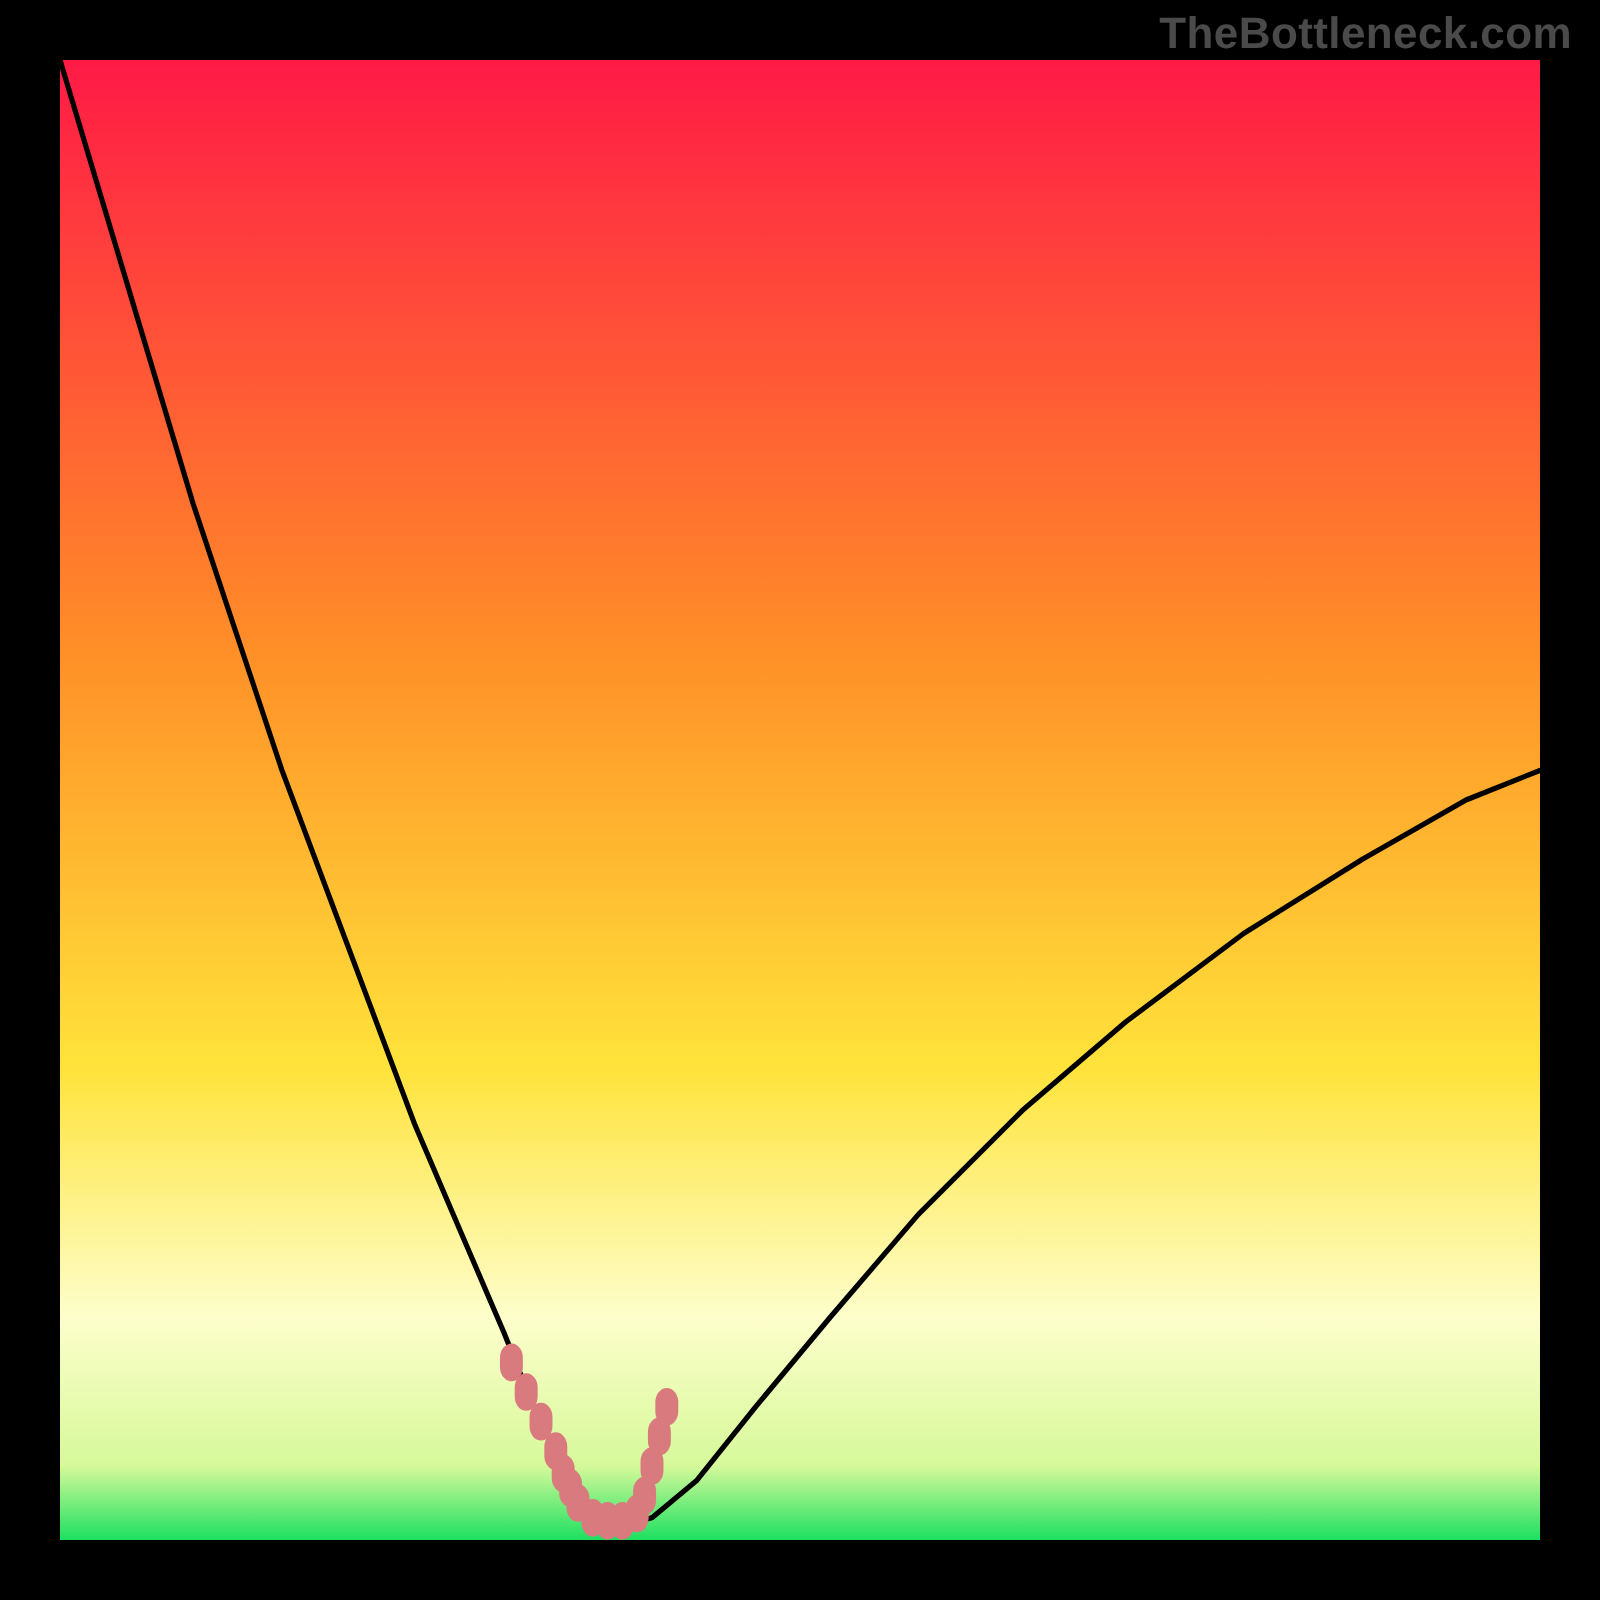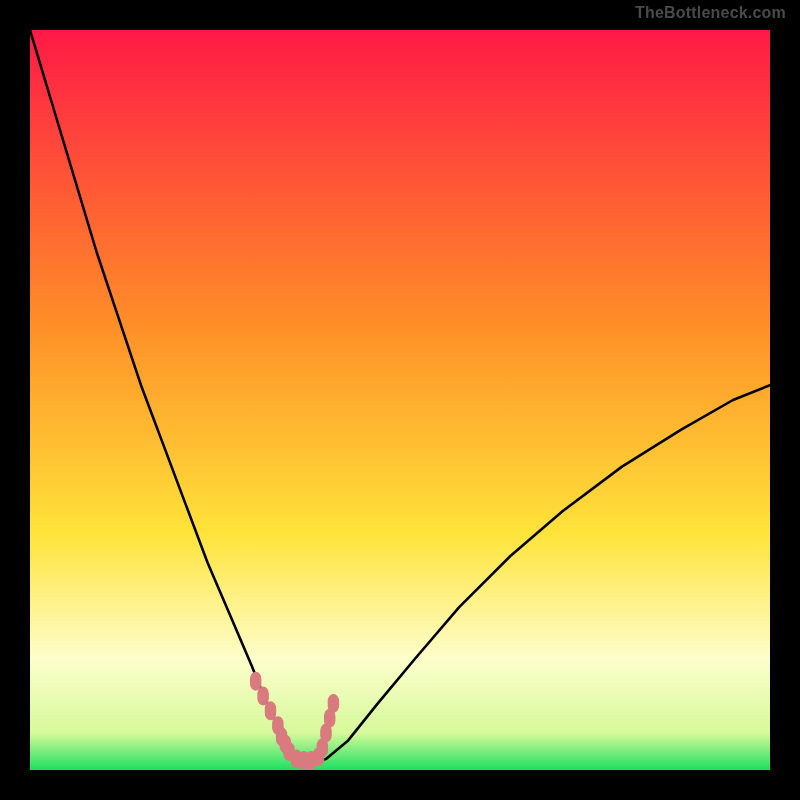--- a/index.html
+++ b/index.html
@@ -15,21 +15,21 @@
     position: relative;
     width: 800px;
     height: 800px;
     background: #000;
   }
   .watermark {
     position: absolute;
     top: 4px;
     right: 14px;
     color: #4a4a4a;
-    font-size: 16px;
+    font-size: 22px;
     font-weight: 600;
     letter-spacing: 0.2px;
     z-index: 10;
   }
   .plot {
     position: absolute;
     left: 30px;
     top: 30px;
     width: 740px;
     height: 740px;

